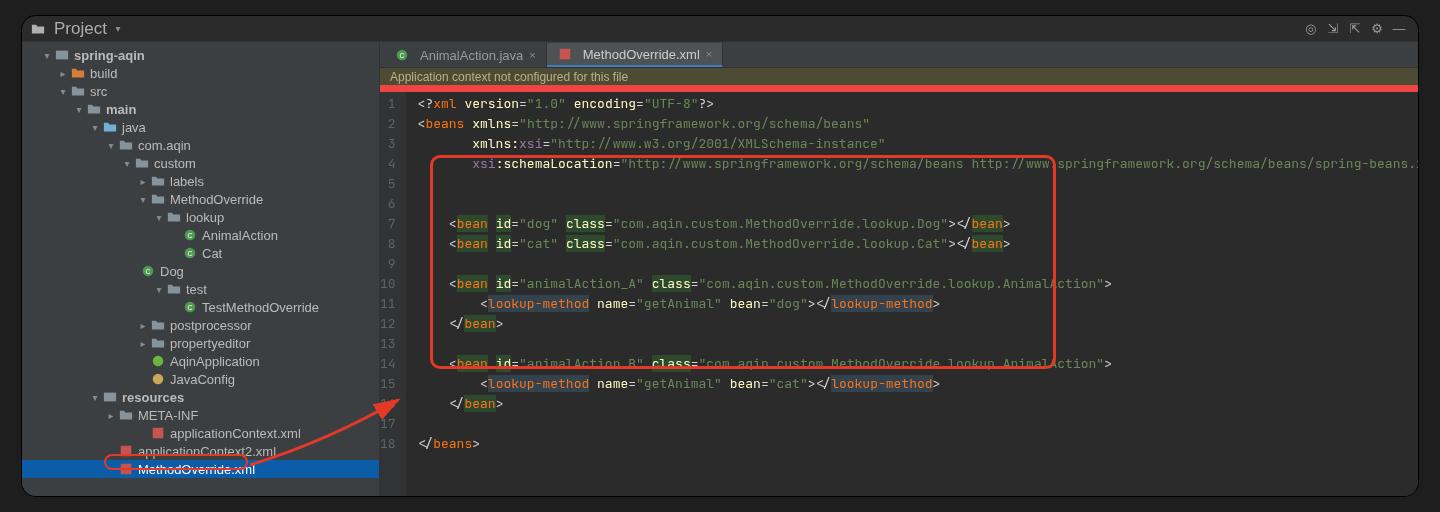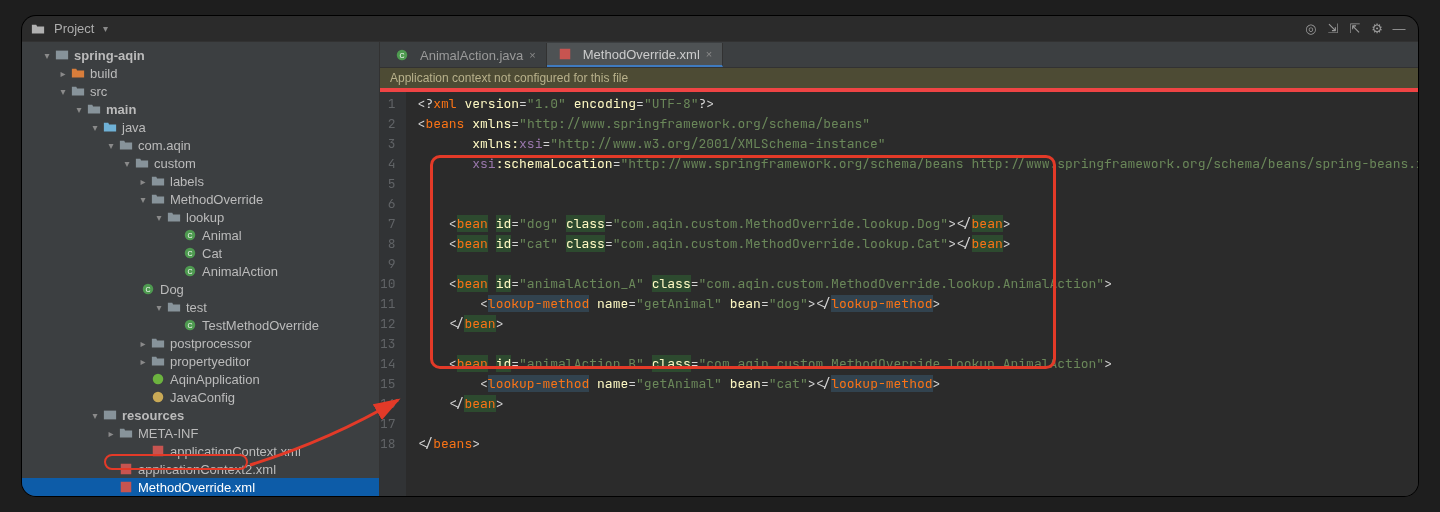--- a/index.html
+++ b/index.html
@@ -1,20 +1,20 @@
 <!DOCTYPE html>
 <html><head>
 <meta charset="utf-8">
 <style>
 * { margin:0; padding:0; box-sizing:border-box; }
 body { background:#1e1e1e; font-family:"Segoe UI",Arial,sans-serif; font-size:13px; color:#bbb; overflow:hidden; width:1440px; height:512px; position:relative; }
 .shell { position:absolute; top:16px; left:22px; right:22px; bottom:16px; background:#2b2b2b; border-radius:14px; overflow:hidden; display:flex; flex-direction:column; box-shadow:0 0 0 1px #000; }
 .toolbar { height:26px; display:flex; align-items:center; padding:0 8px; border-bottom:1px solid #323232; }
 .tool-left { display:flex; align-items:center; gap:4px; }
-.tool-title { color:#adadad; font-size:13px; }
+.tool-title { color:#adadad; font-size:17px; }
 .toolbar .spacer { flex:1; }
 .tool-icon { width:22px; height:22px; display:flex; align-items:center; justify-content:center; color:#9a9a9a; cursor:pointer; }
 .body { flex:1; display:flex; overflow:hidden; }
 .sidebar { width:358px; background:#3c3f41; border-right:1px solid #323232; overflow:auto; font-size:13px; }
 .tree { padding:4px 0 10px 0; }
 .row { display:flex; align-items:center; height:18px; padding-right:6px; white-space:nowrap; cursor:pointer; }
 .row.selected { background:#0d5ca8; color:#fff; }
 .chev { width:14px; display:flex; justify-content:center; color:#8a8a8a; font-size:10px; }
 .ico { width:16px; height:16px; display:inline-flex; align-items:center; justify-content:center; margin-right:4px; font-size:11px; }
 .ico.folder{ color:#b0b0b0; }
@@ -26,21 +26,21 @@
 .ico.spring{ color:#6cb33f; }
 .ico.cfg{ color:#c9a956; }
 .label { color:#bbb; }
 .row.selected .label{ color:#fff; }
 .label.bold{ font-weight:bold; }
 .editor { flex:1; display:flex; flex-direction:column; background:#2b2b2b; overflow:hidden; }
 .tabbar { height:26px; display:flex; align-items:flex-end; background:#3c3f41; border-bottom:1px solid #323232; padding-left:4px; }
 .tab { height:24px; display:flex; align-items:center; gap:6px; padding:0 10px; color:#9a9a9a; border-right:1px solid #323232; cursor:pointer; position:relative; }
 .tab.active { background:#4e5254; color:#ccc; border-bottom:2px solid #3f7bbf; }
 .tab .close{ font-size:11px; color:#8a8a8a; }
-.banner { height:24px; background:#4d4b34; color:#b8b18b; display:flex; align-items:center; padding:0 10px; font-size:12px; border-bottom:4px solid #ef4444; }
+.banner { height:24px; background:#4d4b34; color:#b8b18b; display:flex; align-items:center; padding:0 10px; font-size:12px; border-bottom:7px solid #ef4444; }
 .code-area { flex:1; display:flex; overflow:auto; font-family:"JetBrains Mono",Menlo,Consolas,monospace; font-size:13px; line-height:20px; position:relative; }
 .gutter { width:46px; background:#313335; text-align:right; color:#606366; padding:2px 10px 0 0; user-select:none; }
 .gutter div{ height:20px; }
 .code { flex:1; padding:2px 0 0 12px; position:relative; }
 .cl { height:20px; white-space:pre; position:relative; }
 .tag{ color:#f97316; }
 .attr{ color:#9876aa; }
 .attr.k{ color:#fef9c3; }
 .str{ color:#6a8759; }
 .punc{ color:#d4d4d4; font-weight:normal; }
@@ -168,41 +168,31 @@
             <span class="label">lookup</span>
           </div>
           <div class="row" style="padding-left: 146px;">
             <span class="chev"></span>
             <span class="ico green">
               <svg class="mini" viewBox="0 0 16 16">
                 <circle cx="8" cy="8" r="6" fill="#4e9a50"></circle>
                 <text x="8" y="11" text-anchor="middle" font-size="8" fill="#fff">C</text>
               </svg>
             </span>
-            <span class="label">Animal</span>
+            <span class="label">AnimalAction</span>
           </div>
           <div class="row" style="padding-left: 146px;">
             <span class="chev"></span>
             <span class="ico green">
               <svg class="mini" viewBox="0 0 16 16">
                 <circle cx="8" cy="8" r="6" fill="#4e9a50"></circle>
                 <text x="8" y="11" text-anchor="middle" font-size="8" fill="#fff">C</text>
               </svg>
             </span>
             <span class="label">Cat</span>
-          </div>
-          <div class="row" style="padding-left: 146px;">
-            <span class="chev"></span>
-            <span class="ico green">
-              <svg class="mini" viewBox="0 0 16 16">
-                <circle cx="8" cy="8" r="6" fill="#4e9a50"></circle>
-                <text x="8" y="11" text-anchor="middle" font-size="8" fill="#fff">C</text>
-              </svg>
-            </span>
-            <span class="label">AnimalAction</span>
           </div>
           <div class="row" style="padding-left: 104px;">
             <span class="chev"></span>
             <span class="ico green">
               <svg class="mini" viewBox="0 0 16 16">
                 <circle cx="8" cy="8" r="6" fill="#4e9a50"></circle>
                 <text x="8" y="11" text-anchor="middle" font-size="8" fill="#fff">C</text>
               </svg>
             </span>
             <span class="label">Dog</span>

